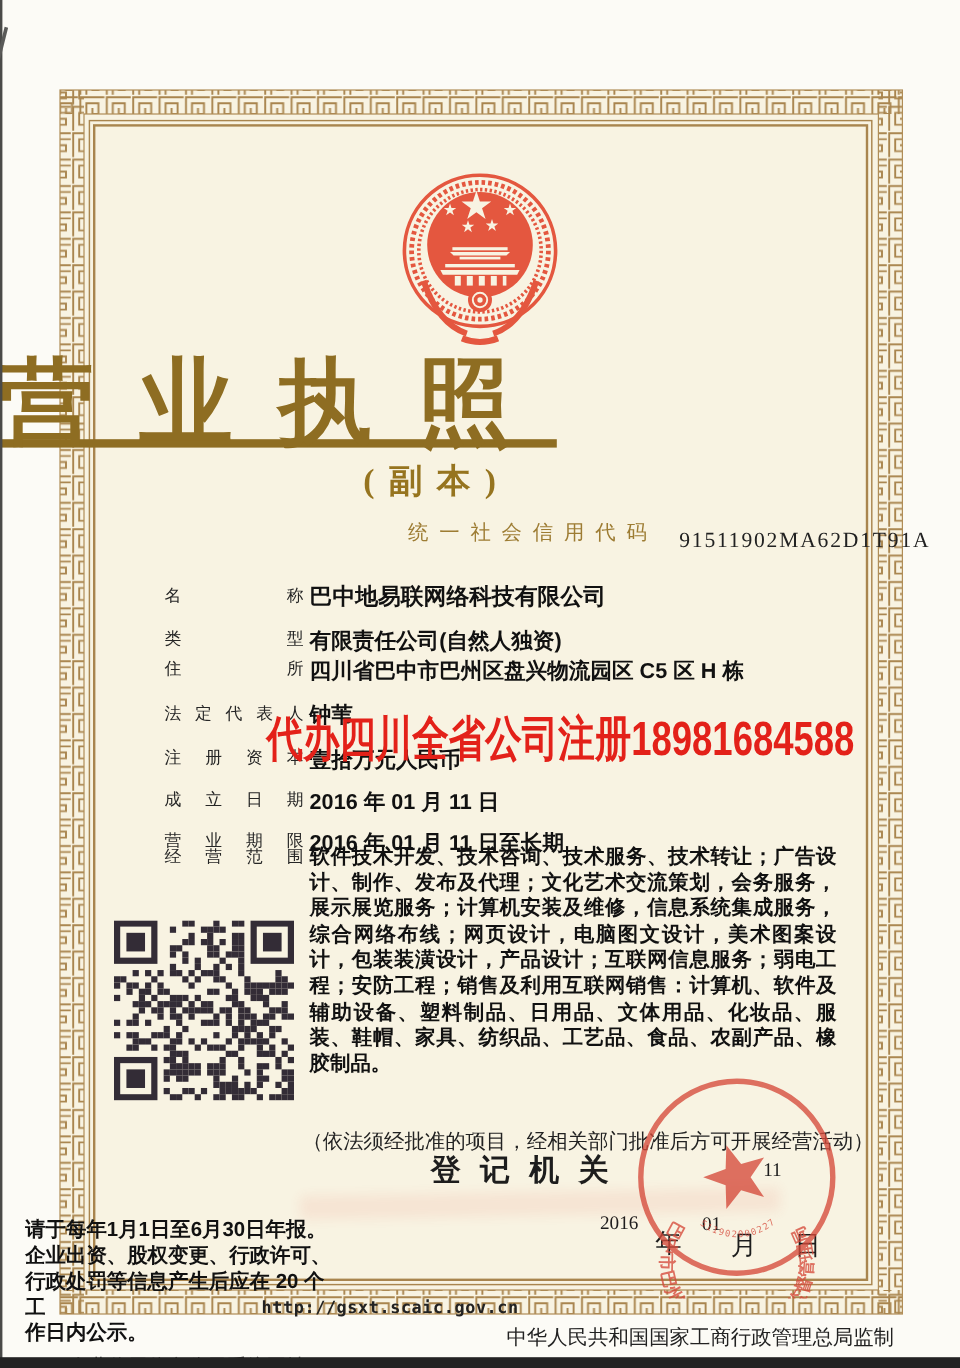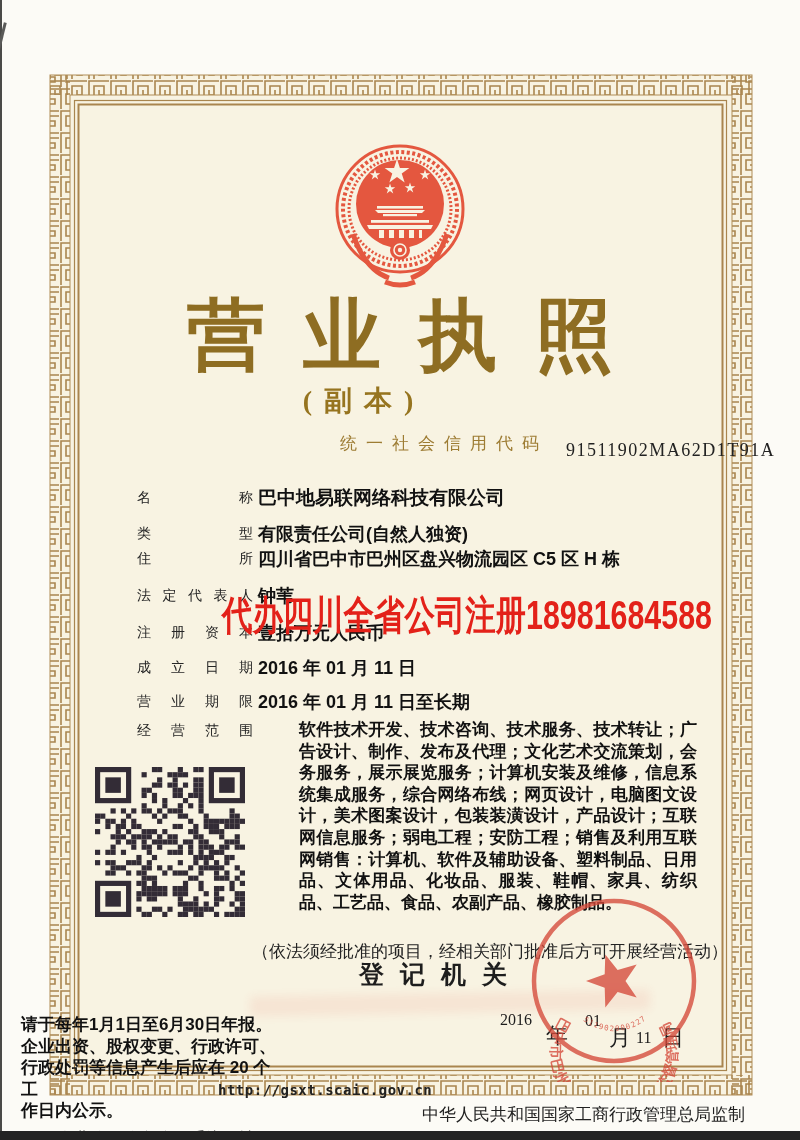--- a/index.html
+++ b/index.html
@@ -8,58 +8,58 @@
     background:#fcfbf6;
     font-family:"Liberation Serif", serif;
     color:#1c1c1c;
   }
   .abs{position:absolute;}
   
   .paper{left:50px;top:75px;width:702px;height:1020px;background:#f8f3e2;}
   .border-svg{left:0;top:0;z-index:2;pointer-events:none;}
   
   .emblem{left:333px;top:142px;width:135px;height:150px;z-index:3;}
-  .title{left:0;top:284px;width:800px;text-align:center;z-index:3;
-    font-size:78px;font-weight:bold;color:#8e6d22;letter-spacing:38px;}
+  .title{left:0;top:284px;width:800px;text-align:left;z-index:3;
+    font-size:78px;font-weight:bold;color:#8e6d22;letter-spacing:38px;text-decoration:underline;}
   .title span{margin-right:-38px;}
   .subtitle{left:0;top:382px;width:716px;text-align:center;z-index:3;
     font-size:28px;font-weight:bold;color:#96741f;letter-spacing:12px;}
   .subtitle span{margin-right:-12px;}
   .credit-label{left:340px;top:432px;font-size:17px;color:#9d7c33;letter-spacing:9px;z-index:3;}
   .credit-code{left:566px;top:440px;font-size:18px;color:#222;letter-spacing:1.5px;z-index:3;
     font-family:"Liberation Serif", serif;}
   
   .row{left:137px;right:103px;display:flex;align-items:flex-start;z-index:3;}
   .flabel{width:116px;flex:0 0 116px;font-size:14px;color:#262626;
     text-align:justify;text-align-last:justify;line-height:24px;}
   .fvalue{flex:1;padding-left:5px;font-family:"Liberation Sans", sans-serif;
     font-weight:bold;font-size:18px;color:#111;line-height:24px;}
   .row0{top:486px;} .row1{top:522px;} .row2{top:547px;} .row3{top:584px;}
-  .row4{top:621px;} .row5{top:656px;} .row6{top:690px;} .row7{top:719px;gap:41px;}
+  .row4{top:621px;} .row5{top:656px;} .row6{top:690px;} .row7{top:703px;}
   .row0 .fvalue{font-size:19px;}
   .row7 .fvalue{font-family:"Liberation Serif", serif;font-weight:bold;
     font-size:17px;line-height:21.6px;text-align:justify;}
   
   .qr{left:95px;top:767px;z-index:3;}
   
   .watermark{left:222px;top:588px;z-index:6;white-space:nowrap;
     font-family:"Liberation Sans", sans-serif;
     font-size:40px;font-weight:bold;color:#e32119;
     transform:scaleX(0.76);transform-origin:left top;}
   
   .note{left:230px;top:940px;width:520px;text-align:center;font-size:17px;color:#222;z-index:3;}
   .authority{left:135px;top:958px;width:596px;text-align:center;z-index:3;
     font-size:25px;font-weight:bold;color:#1d1d1d;letter-spacing:16px;}
   .authority span{margin-right:-16px;}
   .dtok{z-index:3;color:#1d1d1d;}
   .dyearnum{left:500px;top:1011px;font-size:16px;}
   .dyear{left:546px;top:1021px;font-size:22px;}
   .dmonnum{left:585px;top:1012px;font-size:16px;}
   .dmon{left:609px;top:1023px;font-size:22px;}
-  .ddaynum{left:636px;top:1029px;font-size:16px;}
+  .ddaynum{left:636px;top:967px;font-size:16px;}
   .dday{left:662px;top:1023px;font-size:22px;}
   .seal{left:517px;top:882px;z-index:5;}
   .ghost{left:250px;top:993px;width:400px;height:20px;background:#e04030;
     opacity:0.08;filter:blur(5px);transform:rotate(-1deg);z-index:4;}
   
   .annual{left:21px;top:1014px;width:260px;z-index:4;
     font-family:"Liberation Sans", sans-serif;font-weight:bold;
     font-size:17px;line-height:21.6px;color:#111;}
   .weblabel{left:57px;top:1128px;font-size:16.5px;color:#333;z-index:3;}
   .weburl{left:218px;top:1082px;z-index:4;font-family:"DejaVu Sans Mono", monospace;

